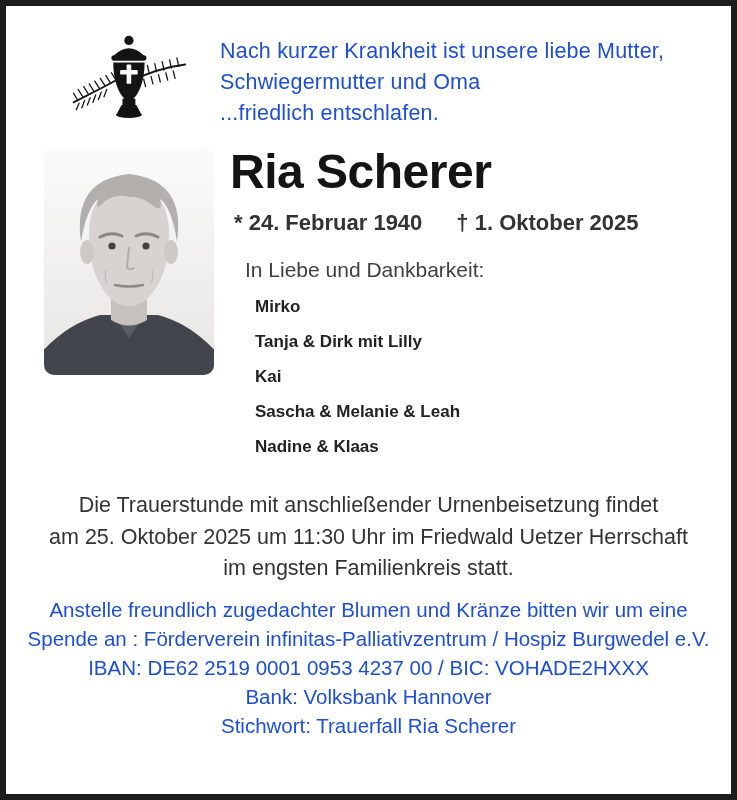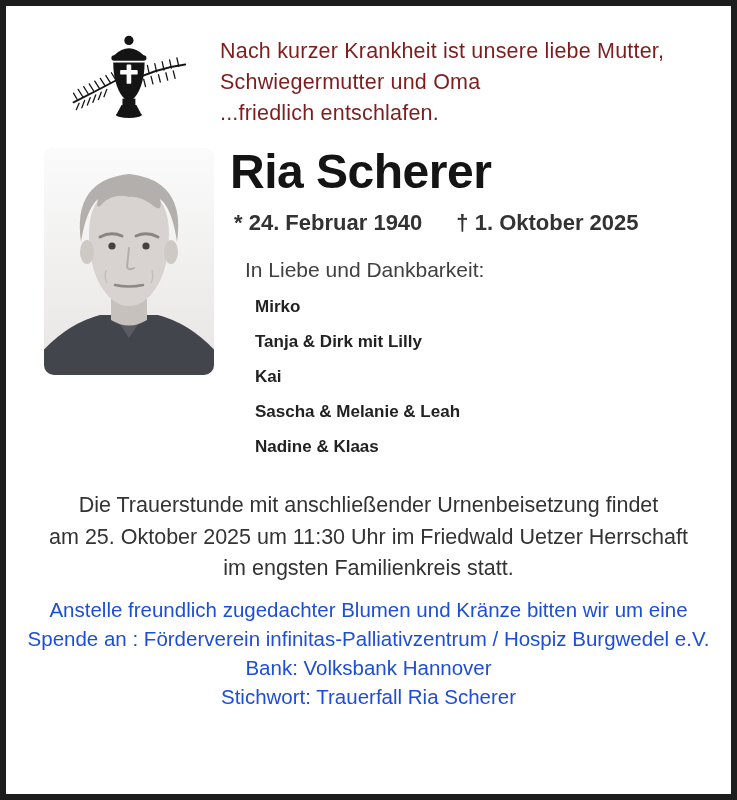--- a/index.html
+++ b/index.html
@@ -25,21 +25,21 @@
     left: 62px; top: 26px;
     width: 120px; height: 88px;
   }
   .urn-icon svg { width: 100%; height: 100%; }
 
   
   .intro {
     left: 214px; top: 30px;
     font-size: 21.5px;
     line-height: 31px;
-    color: #7f1d1d;
+    color: #1d4ed8;
     letter-spacing: 0.2px;
     white-space: nowrap;
   }
 
   
   .photo {
     left: 38px; top: 142px;
     width: 170px; height: 227px;
     border-radius: 10px;
     overflow: hidden;
@@ -180,17 +180,18 @@
 
   <div class="abs service">
     <div>Die Trauerstunde mit anschließender Urnenbeisetzung findet</div>
     <div>am 25. Oktober 2025 um 11:30 Uhr im Friedwald Uetzer Herrschaft</div>
     <div>im engsten Familienkreis statt.</div>
   </div>
 
   <div class="abs donation">
     <div>Anstelle freundlich zugedachter Blumen und Kränze bitten wir um eine</div>
     <div>Spende an : Förderverein infinitas-Palliativzentrum / Hospiz Burgwedel e.V.</div>
+    <div>IBAN: DE62 2519 0001 0953 4237 00 / BIC: VOHADE2HXXX</div>
     <div>Bank: Volksbank Hannover</div>
     <div>Stichwort: Trauerfall Ria Scherer</div>
   </div>
 
 </div>
 
 </body></html>

